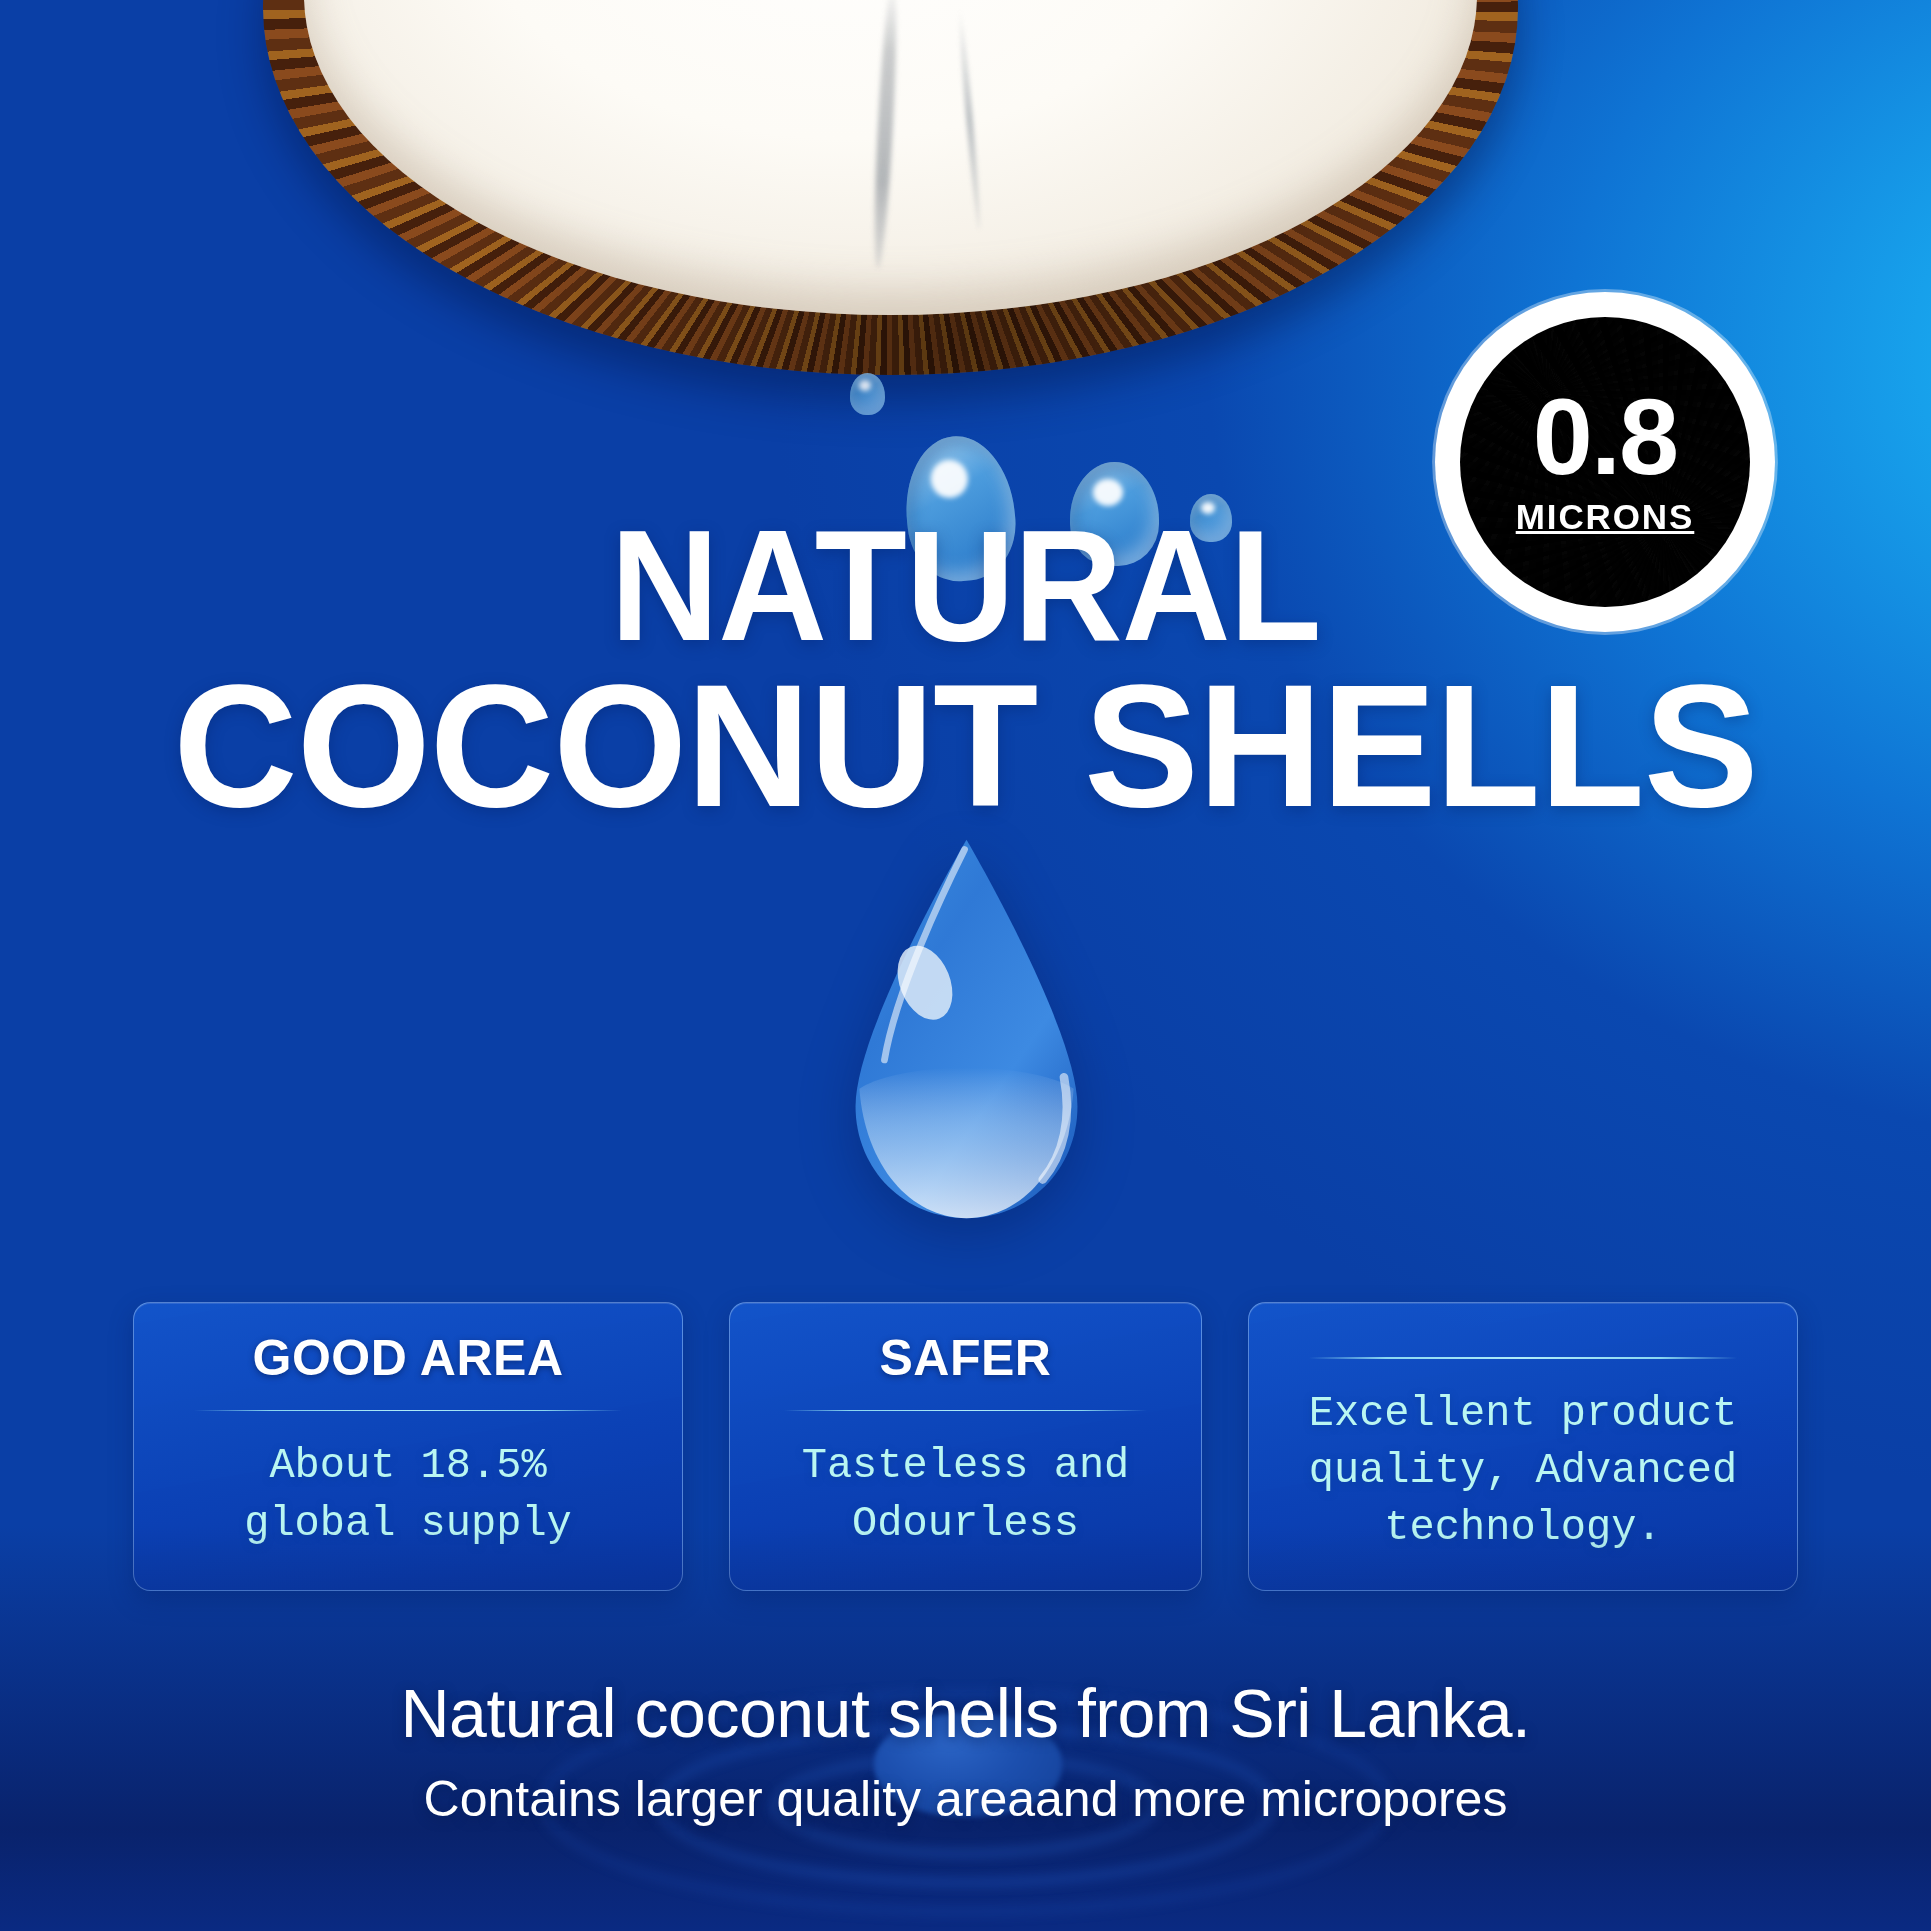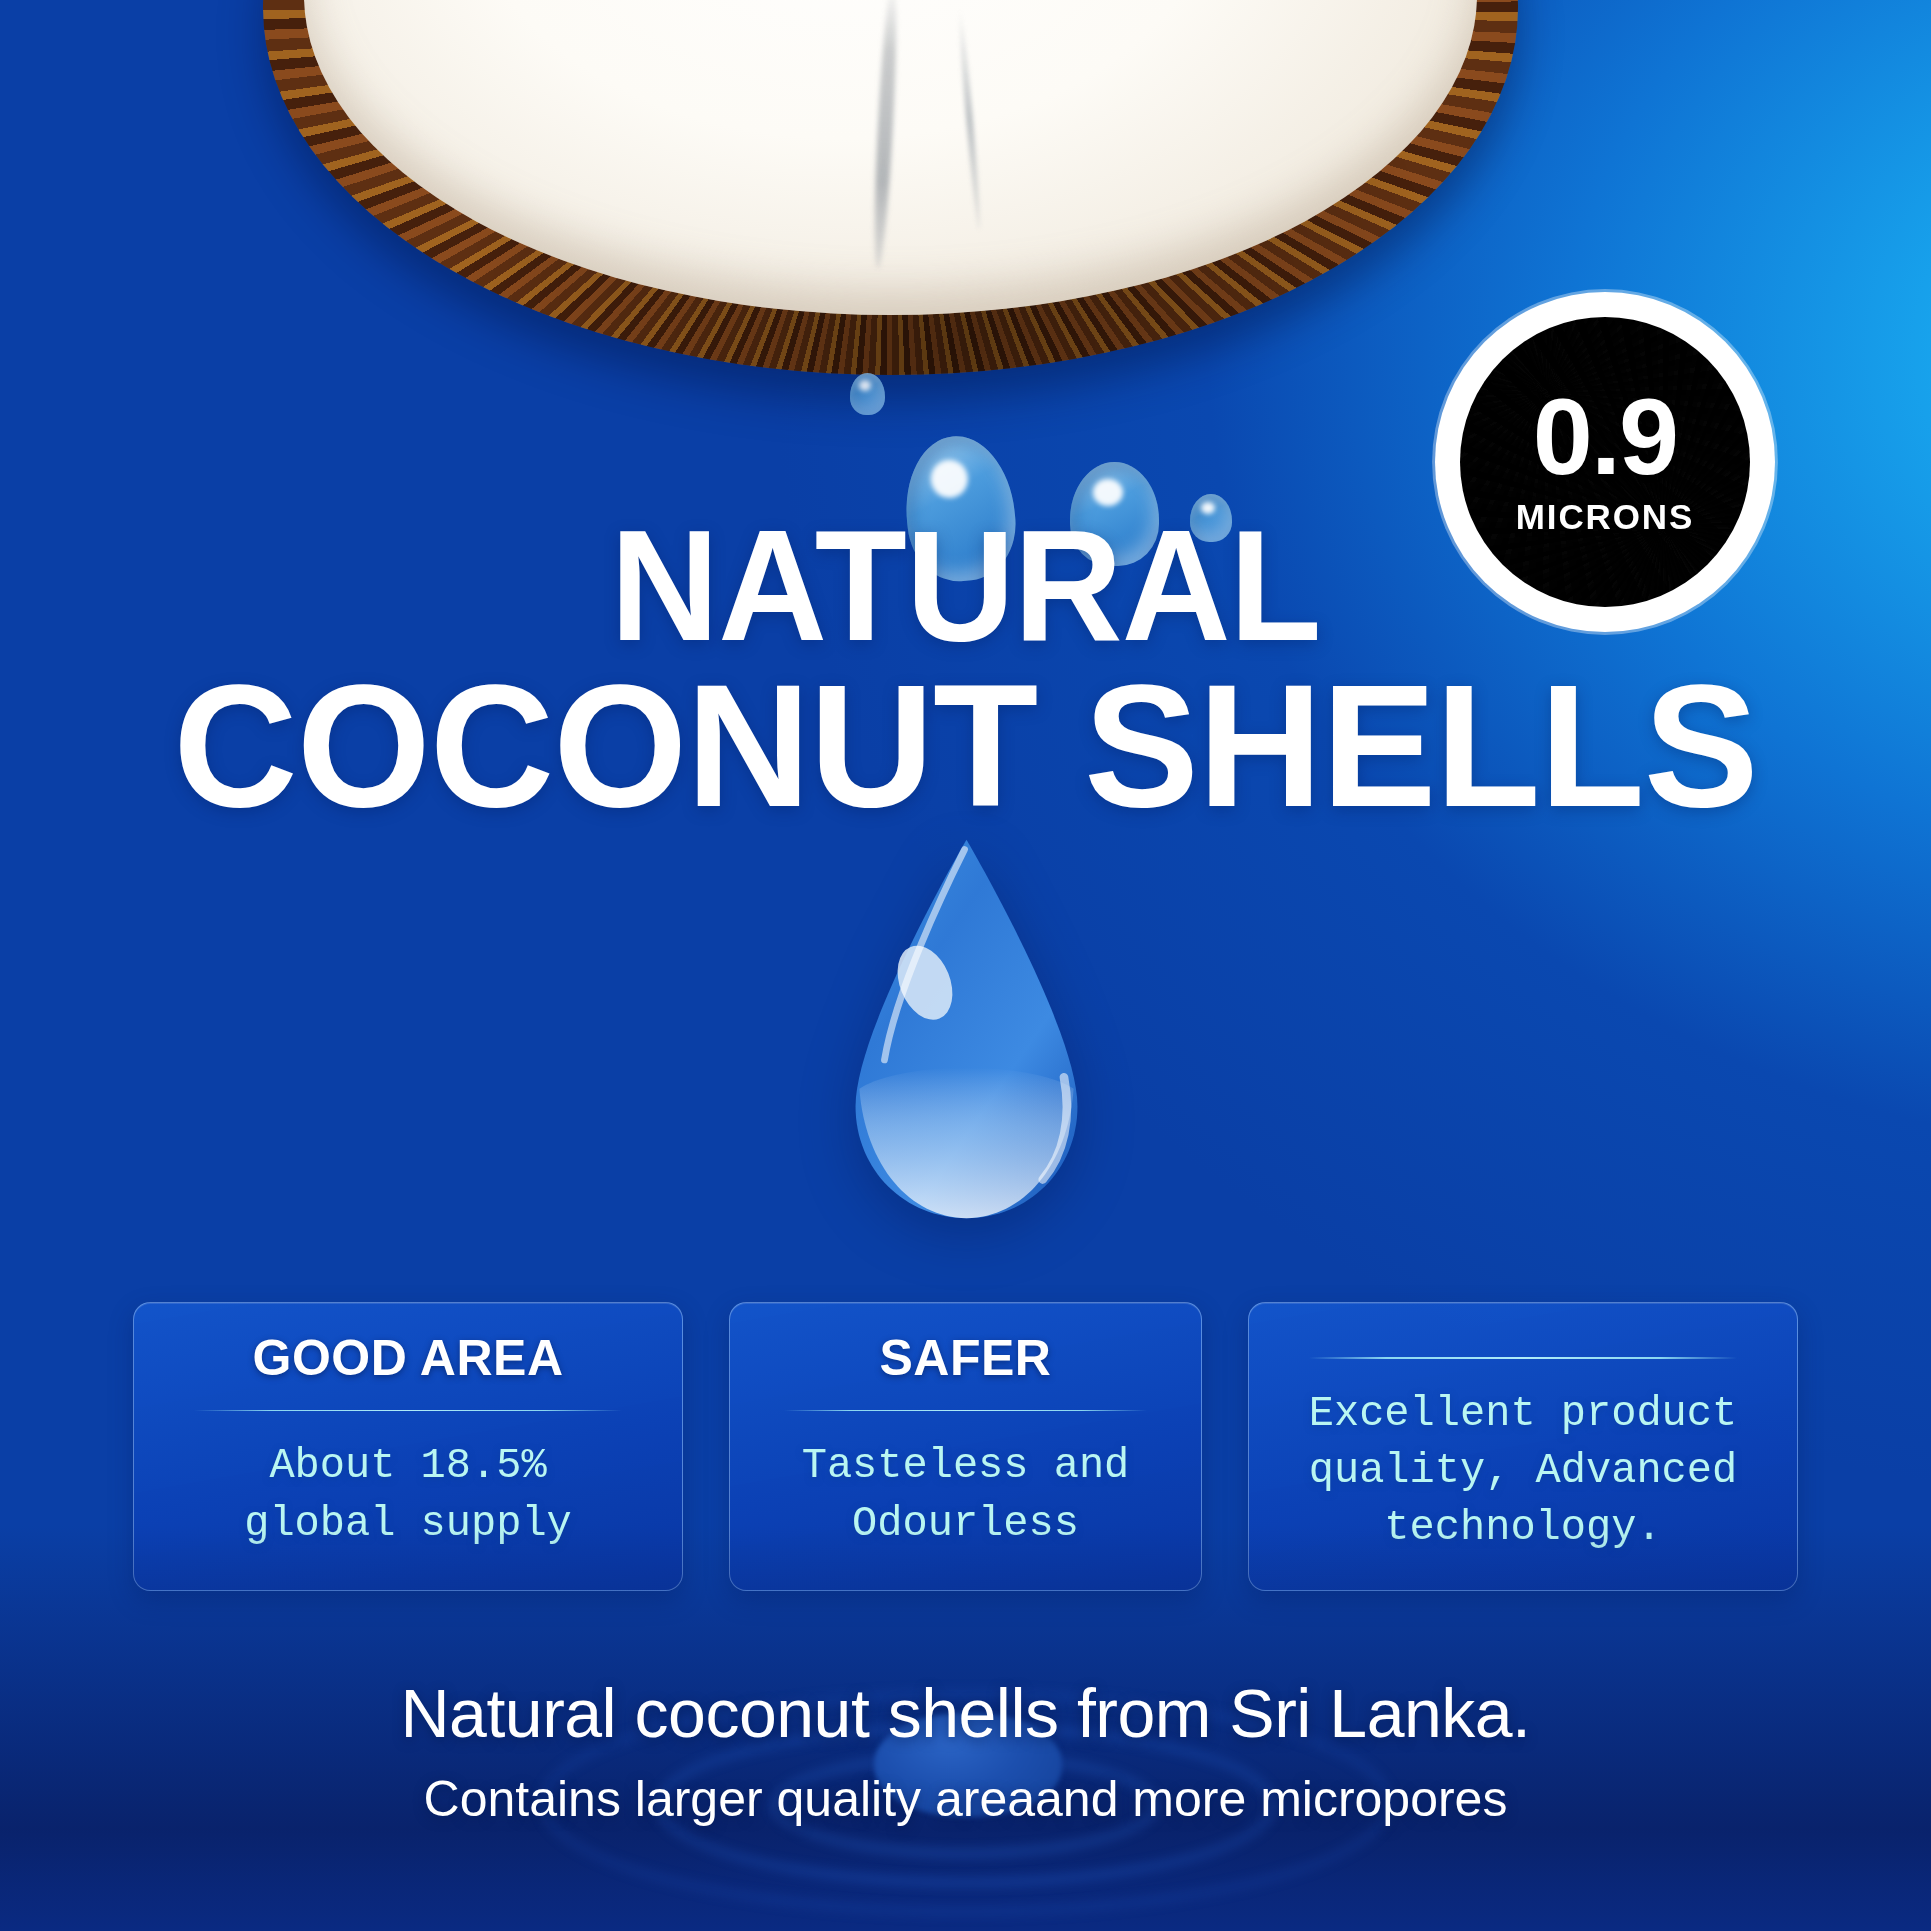--- a/index.html
+++ b/index.html
@@ -127,20 +127,21 @@
   }
   .badge-num{
     font-size:108px; font-weight:700; line-height:.92;
     letter-spacing:-1.9px;
     text-shadow:0 1.9px 5.8px rgba(0,0,0,.8);
   }
   .badge-unit{
     font-size:35px; font-weight:700; letter-spacing:1.9px;
     margin-top:9.7px;
     text-shadow:0 1.9px 4.8px rgba(0,0,0,.8);
+    text-decoration:underline;
   }
 
   
   .headline{
     position:absolute; left:0; right:0; top:510px;
     text-align:center;
     color:#fff;
     font-weight:700;
     letter-spacing:-1px;
     text-shadow:0 3.9px 15.4px rgba(3,32,96,.35);
@@ -215,21 +216,21 @@
     <div class="flesh-drip2"></div>
   </div>
 
   <div class="drop-s d4"></div>
   <div class="drop-s d1"></div>
   <div class="drop-s d2"></div>
   <div class="drop-s d3"></div>
 
   <div class="badge">
     <div class="badge-inner">
-      <div class="badge-num">0.9</div>
+      <div class="badge-num">0.8</div>
       <div class="badge-unit">MICRONS</div>
     </div>
   </div>
 
   <div class="headline">
     <span class="hl-line hl1">NATURAL</span>
     <span class="hl-line hl2">COCONUT SHELLS</span>
   </div>
 
   <svg class="bigdrop" viewBox="0 0 270 400">

